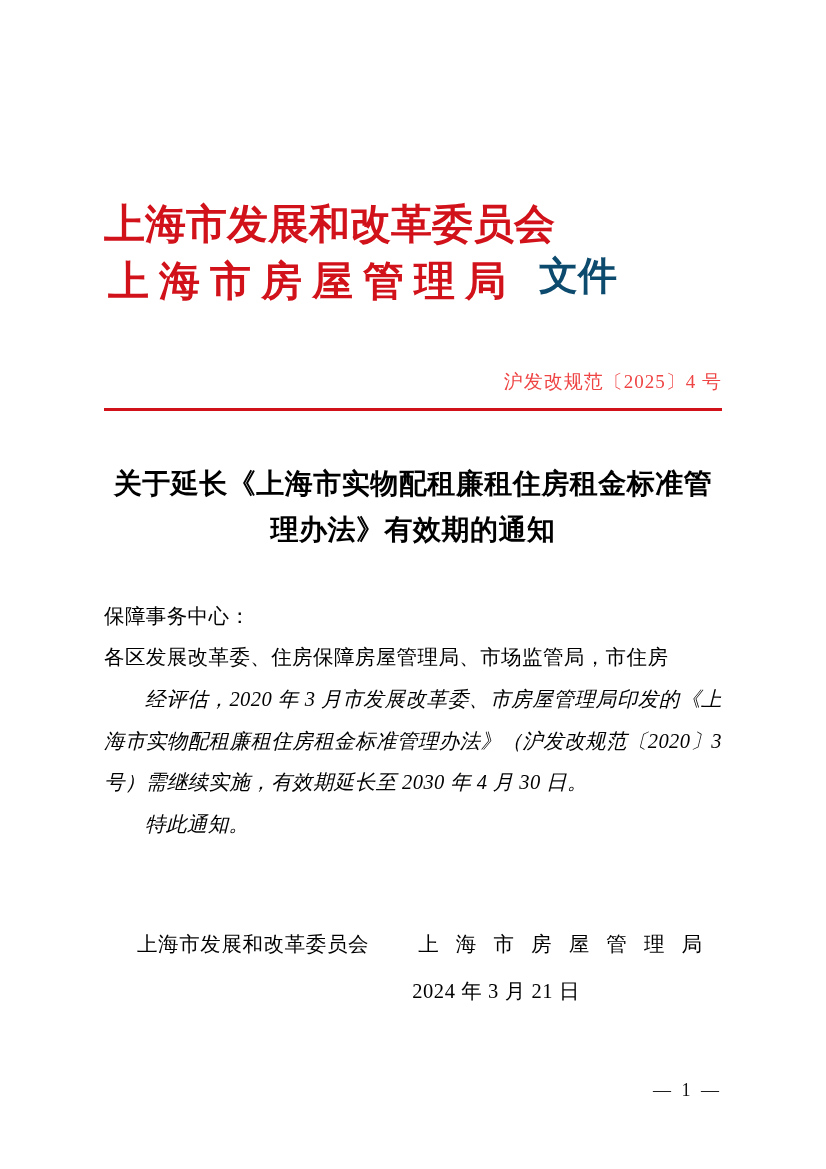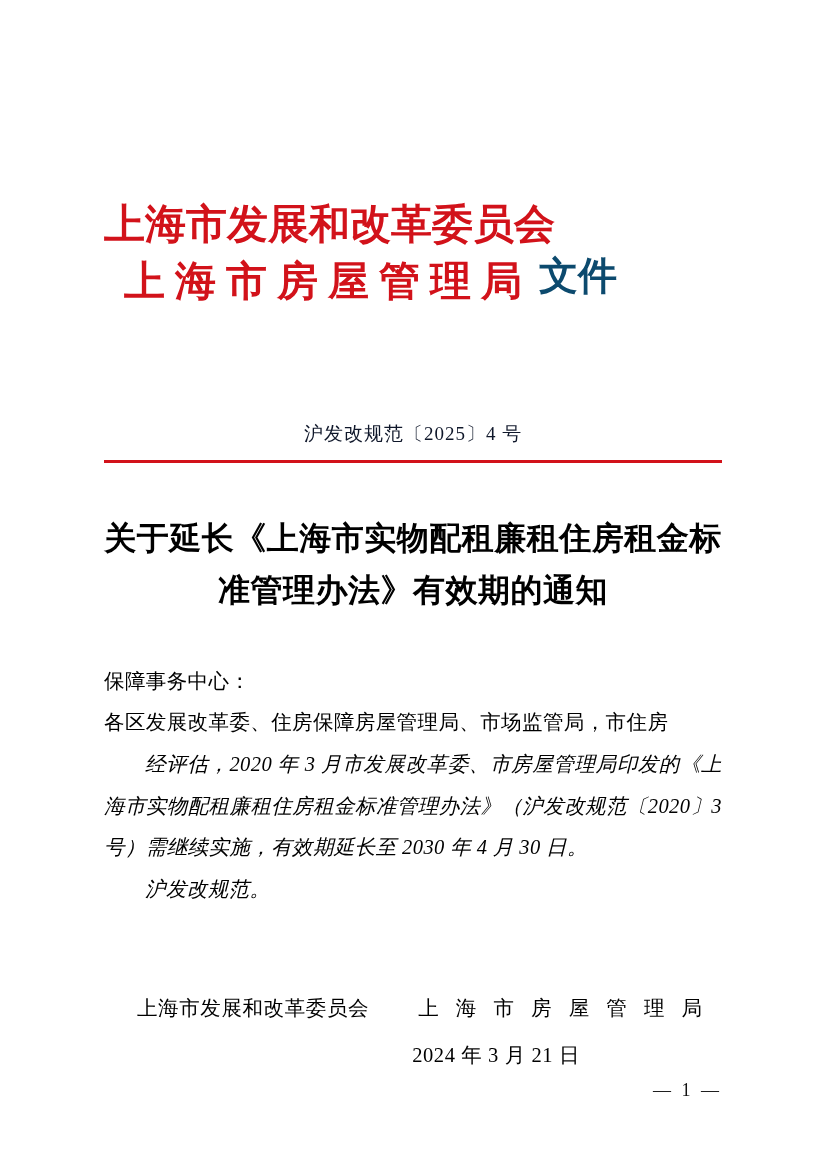--- a/index.html
+++ b/index.html
@@ -37,57 +37,56 @@
     font-family: "DejaVu Serif", "Liberation Serif", serif;
     font-weight: bold;
     font-size: 41px;
     line-height: 1.38;
     white-space: nowrap;
     letter-spacing: 0px;
   }
   .lh-line.spaced {
     letter-spacing: 10px;
     padding-left: 4px;
-    margin-left: 16px;
   }
   .lh-doc {
     position: absolute;
     color: #0c4a6e;
     font-family: "DejaVu Serif", "Liberation Serif", serif;
     font-weight: bold;
     font-size: 39px;
     line-height: 1;
     right: -62px;
     top: 60px;
     white-space: nowrap;
   }
 
   
   .docnum {
-    margin-top: 112px;
-    text-align: center;
+    margin-top: 60px;
+    text-align: right;
     font-family: "Liberation Serif", serif;
     font-size: 19px;
     letter-spacing: 1px;
-    color: #0f172a;
+    color: #ef4444;
   }
   .red-rule {
     margin-top: 13px;
     height: 3px;
     background: #d2121a;
     width: 100%;
   }
 
   
   .title {
     margin-top: 50px;
     text-align: center;
     font-family: "DejaVu Serif", "Liberation Serif", serif;
     font-weight: bold;
-    font-size: 32px;
+    font-size: 28px;
     line-height: 1.62;
     color: #000;
     letter-spacing: 0.5px;
   }
 
   
   .body-block {
     margin-top: 44px;
     font-size: 20.5px;
     line-height: 2.03;
@@ -156,21 +155,21 @@
 
   <div class="docnum">沪发改规范〔2025〕4 号</div>
   <div class="red-rule"></div>
 
   <div class="title">关于延长《上海市实物配租廉租住房租金标准管理办法》有效期的通知</div>
 
   <div class="body-block">
     <div class="p-flat">保障事务中心：</div>
     <div class="p-flat">各区发展改革委、住房保障房屋管理局、市场监管局，市住房</div>
     <div class="p-indent">经评估，2020 年 3 月市发展改革委、市房屋管理局印发的《上海市实物配租廉租住房租金标准管理办法》（沪发改规范〔2020〕3 号）需继续实施，有效期延长至 2030 年 4 月 30 日。</div>
-    <div class="p-indent">沪发改规范。</div>
+    <div class="p-indent">特此通知。</div>
   </div>
 
   <div class="sig-wrap">
     <div class="sig-left">上海市发展和改革委员会</div>
     <div class="sig-right">
       <div class="sig-org">上 海 市 房 屋 管 理 局</div>
       <div class="sig-date">2024 年 3 月 21 日</div>
     </div>
   </div>
 

